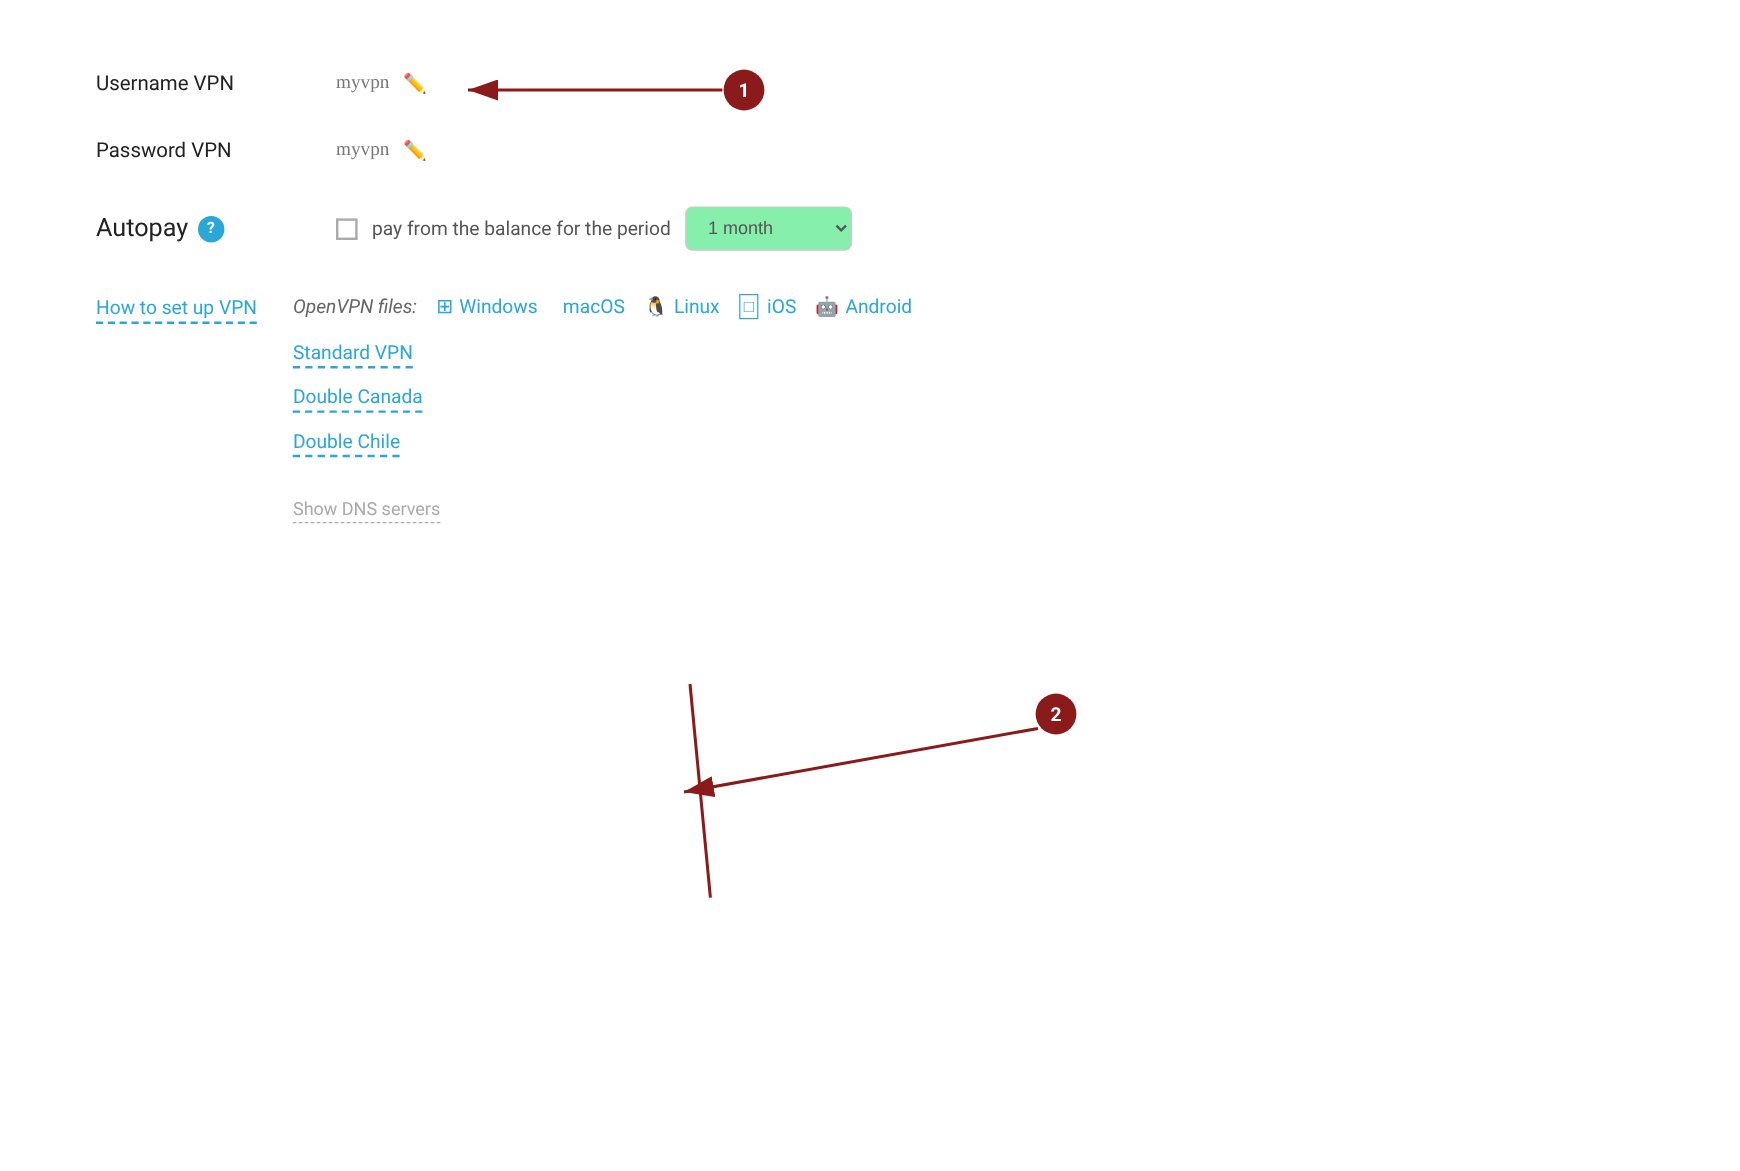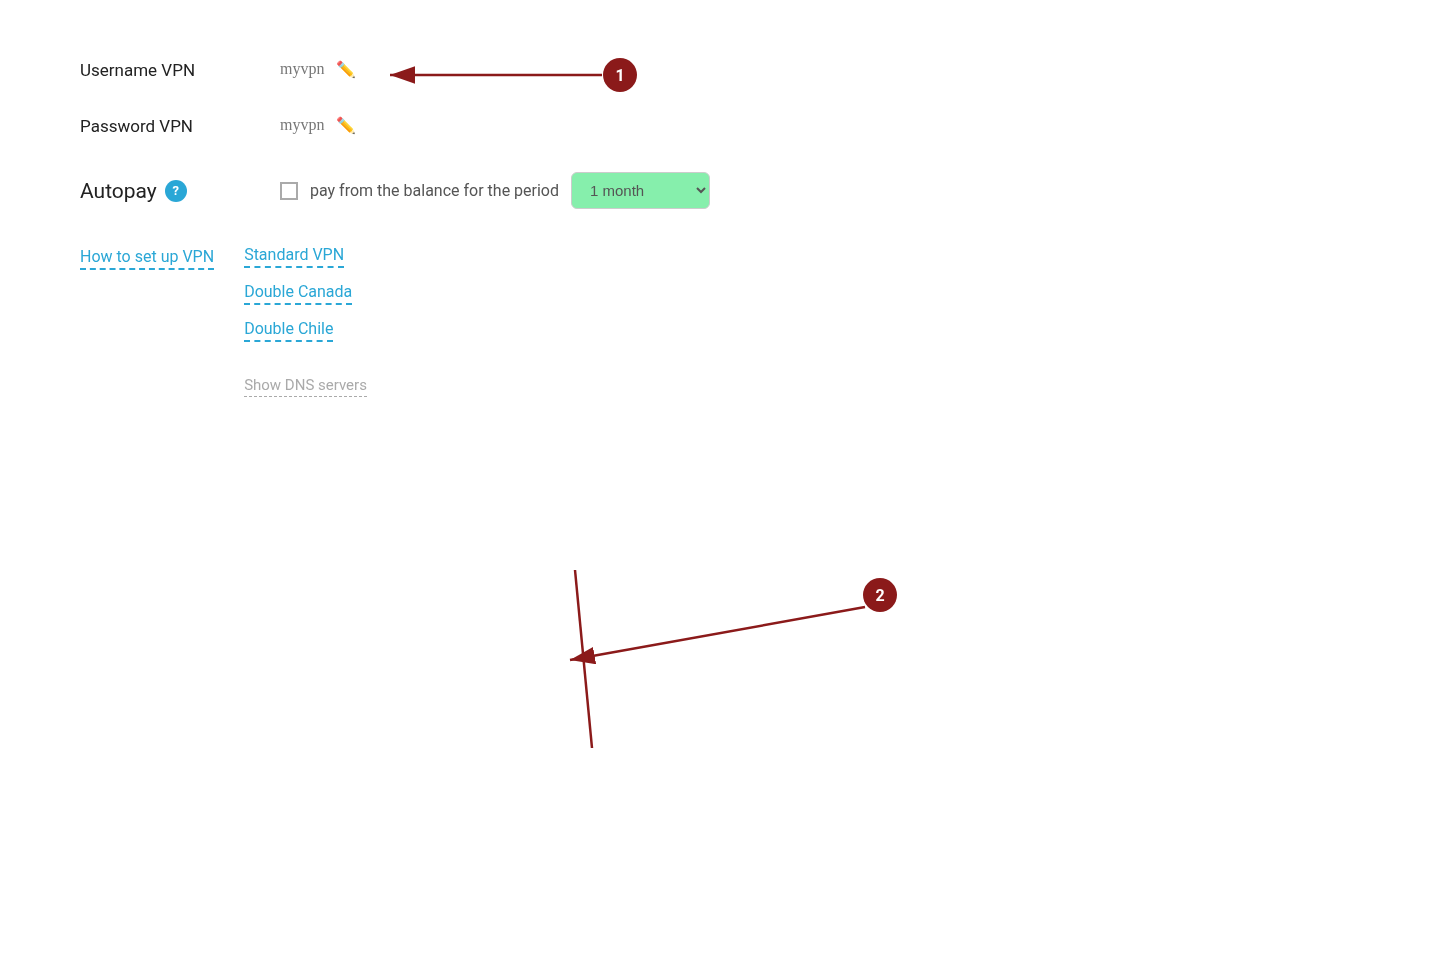--- a/index.html
+++ b/index.html
@@ -227,20 +227,43 @@
         <option>6 months</option>
         <option>12 months</option>
       </select>
     </div>
   </div>
 
   <div class="setup-row">
     <a class="how-to-link">How to set up VPN</a>
     <div class="setup-right">
       
+      <div class="openvpn-line">
+        <span class="openvpn-label">OpenVPN files:</span>
+        <a class="os-link">
+          <span style="color:#2aa7d6; font-size:17px;">⊞</span>
+          <span>Windows</span>
+        </a>
+        <a class="os-link">
+          <span style="font-size:17px;"></span>
+          <span>macOS</span>
+        </a>
+        <a class="os-link">
+          <span style="font-size:16px;">🐧</span>
+          <span>Linux</span>
+        </a>
+        <a class="os-link">
+          <span style="font-size:14px; border: 1.5px solid #2aa7d6; padding: 1px 3px; margin-right:2px;">□</span>
+          <span>iOS</span>
+        </a>
+        <a class="os-link">
+          <span style="font-size:16px;">🤖</span>
+          <span>Android</span>
+        </a>
+      </div>
 
       
       <a class="vpn-link">Standard VPN</a>
       <a class="vpn-link">Double Canada</a>
       <a class="vpn-link">Double Chile</a>
 
       
       <a class="dns-link">Show DNS servers</a>
     </div>
   </div>

